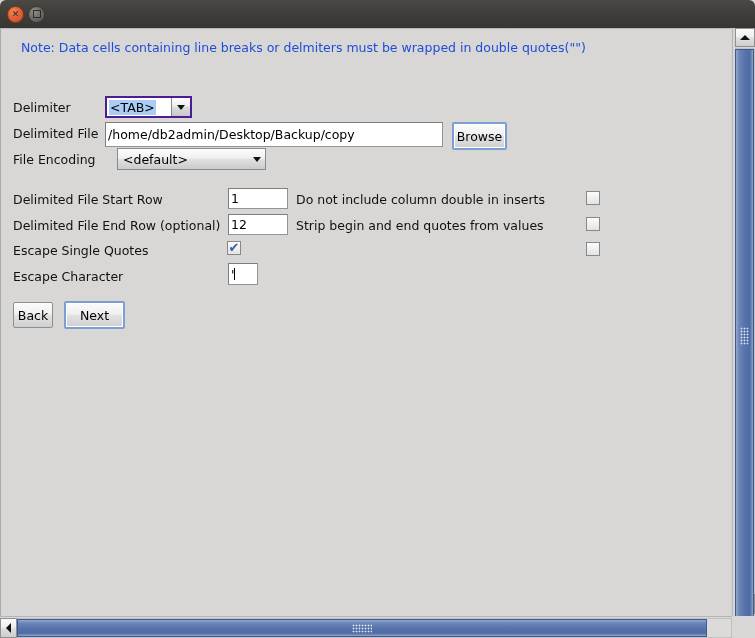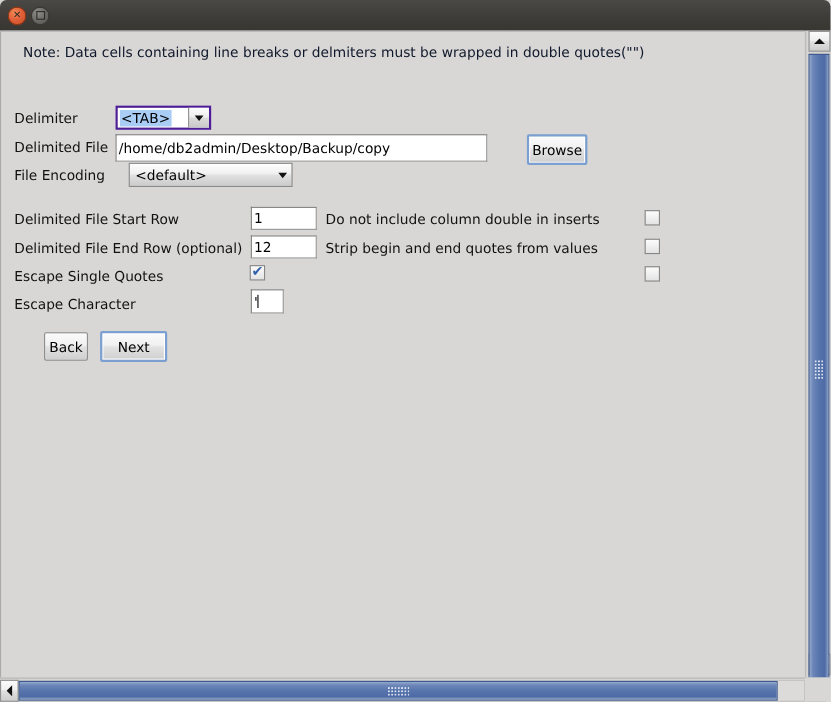--- a/index.html
+++ b/index.html
@@ -101,21 +101,21 @@
     border-left: 1px solid #a9a9a9;
     border-top: 1px solid #b7b7b7;
     overflow: hidden;
   }
 
   .note {
     position: absolute;
     left: 20px;
     top: 11px;
     font-size: 12.5px;
-    color: #0f172a;
+    color: #1d4ed8;
     white-space: nowrap;
   }
 
   .label {
     position: absolute;
     font-size: 12.5px;
     color: #111;
     white-space: nowrap;
   }
 
@@ -201,21 +201,20 @@
     background: linear-gradient(to bottom, #fbfbfb 0%, #f0f0f0 45%, #e2e2e2 52%, #cfcfcf 100%);
     border: 1px solid #8e8e8e;
     border-radius: 2px;
     font-family: "DejaVu Sans", "Liberation Sans", sans-serif;
     font-size: 12.5px;
     color: #000;
     display: flex;
     align-items: center;
     justify-content: center;
     padding: 12px;
-    margin-left: 27px;
   }
   .btn.focus {
     border: 2px solid #7b9fd0;
     box-shadow: inset 0 0 0 1px #ffffff;
   }
 
   
   .checkbox {
     position: absolute;
     width: 14px;

